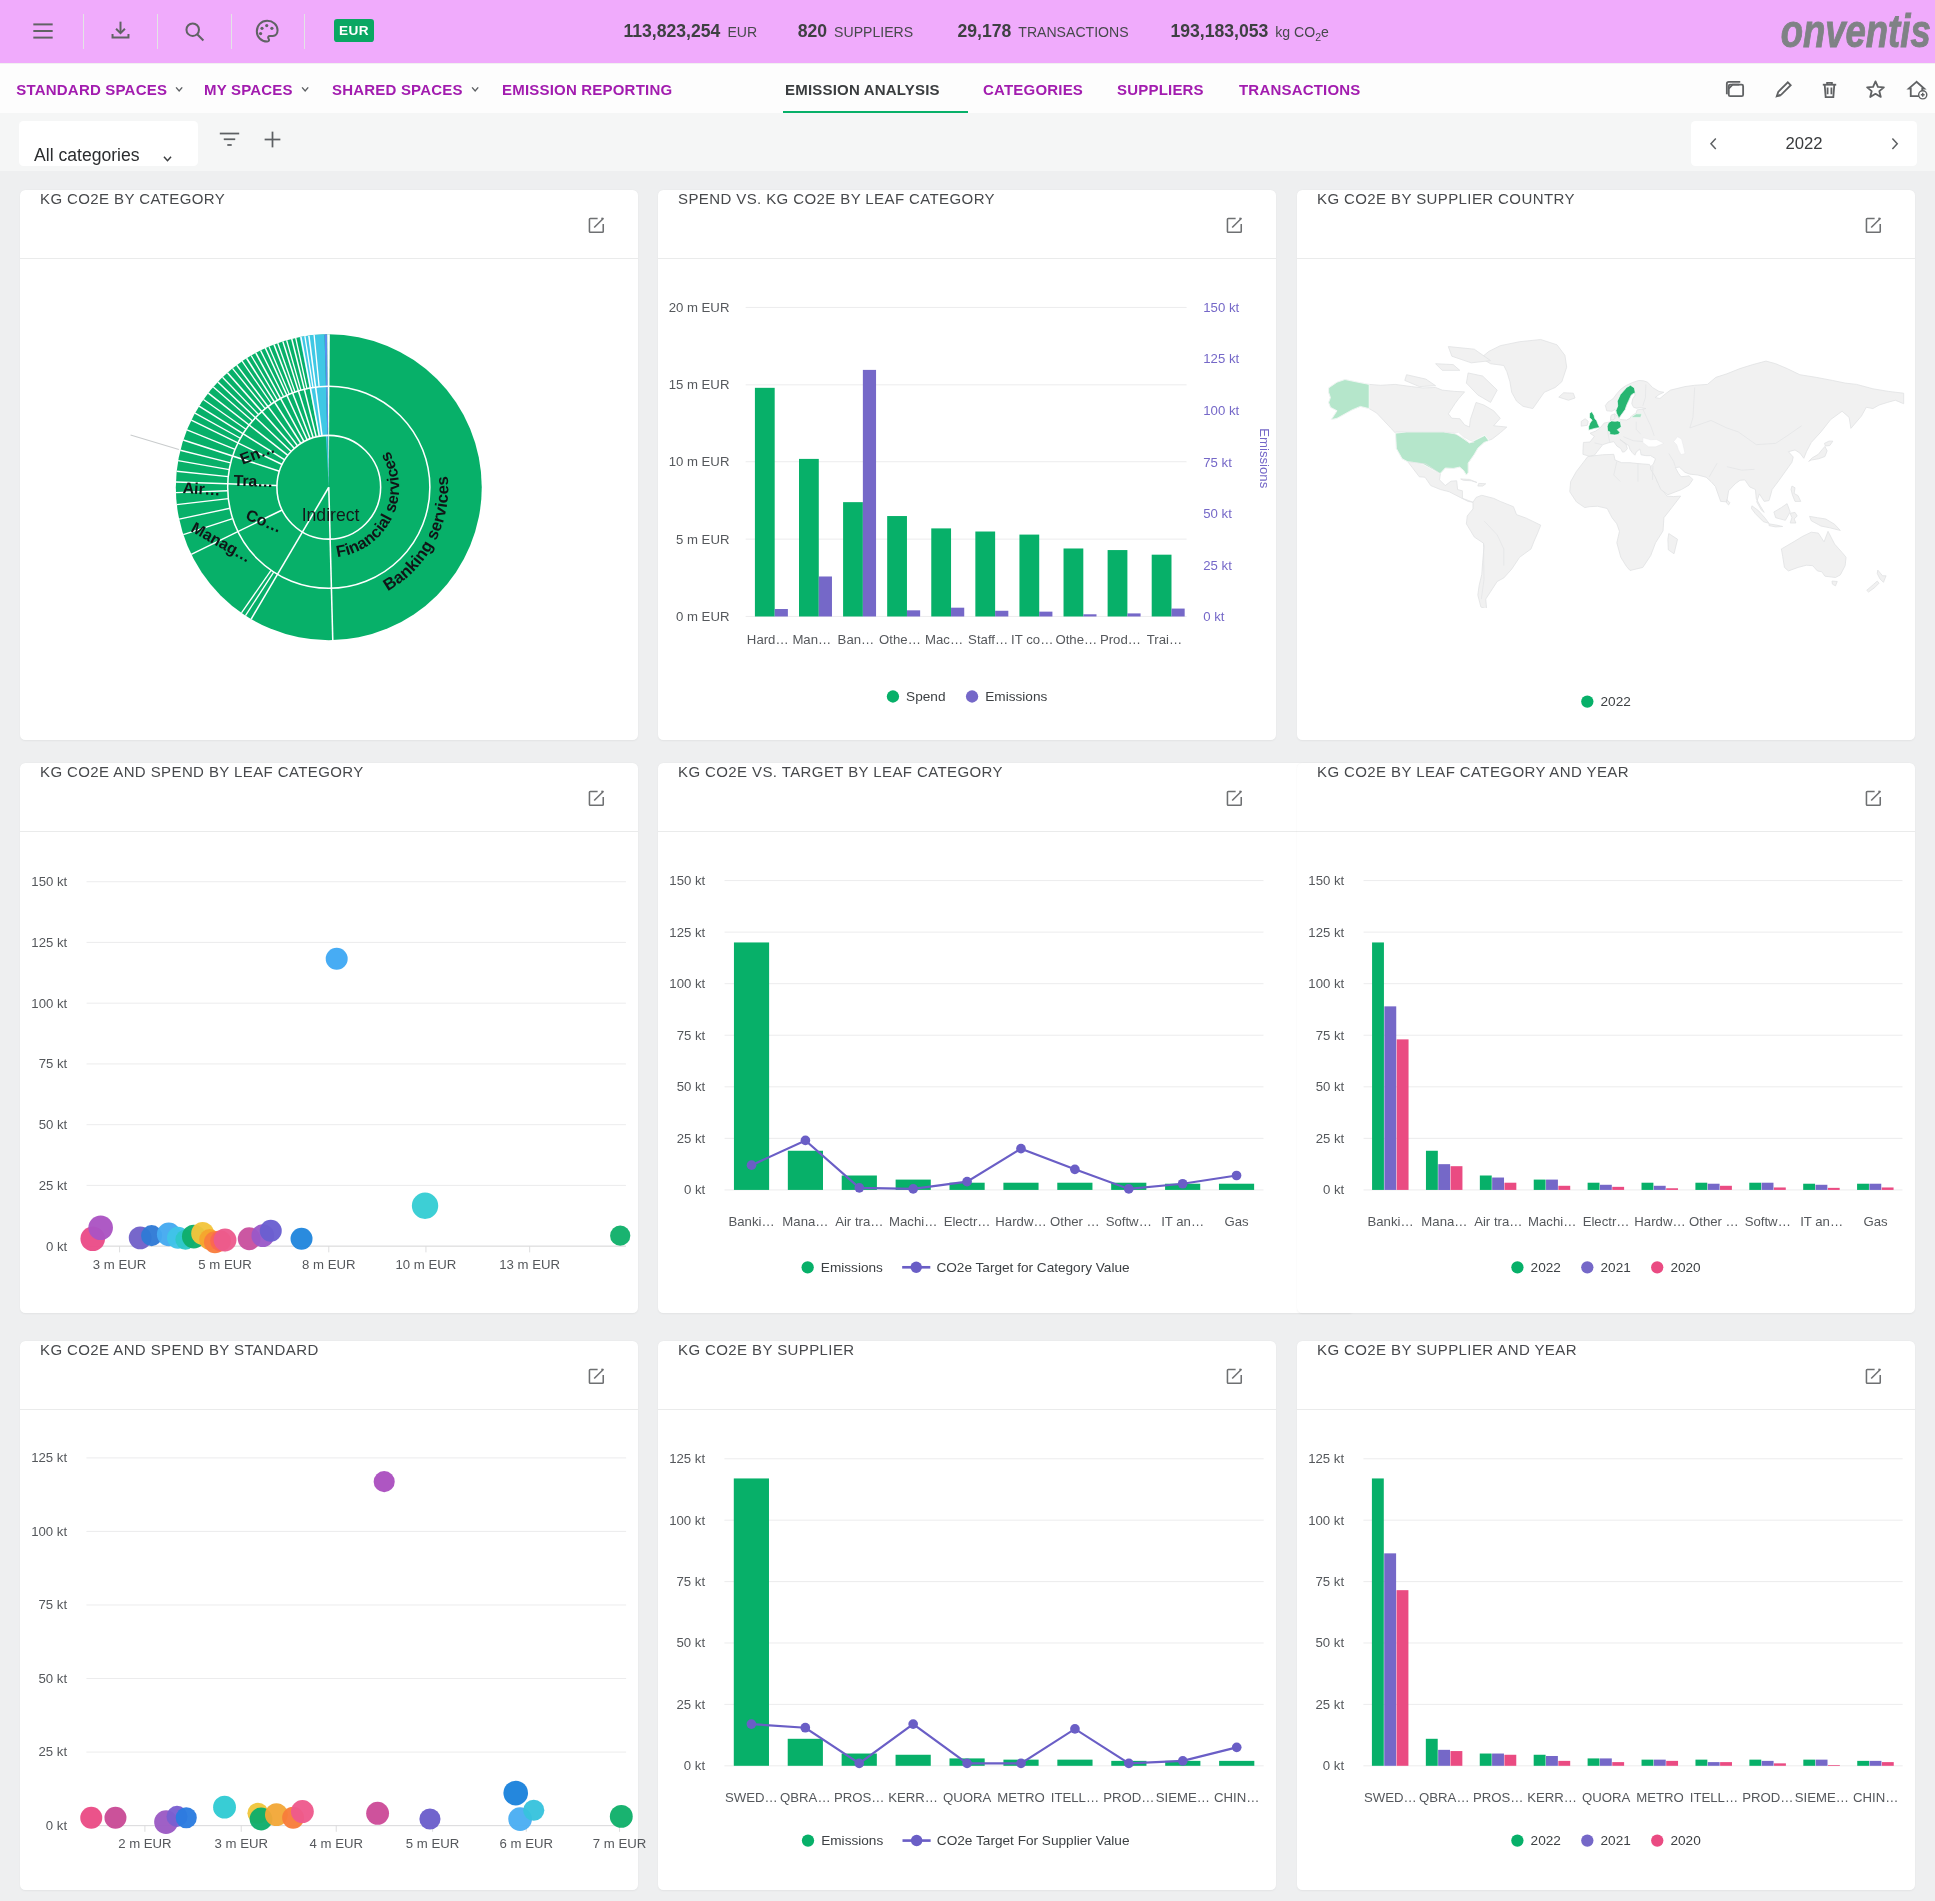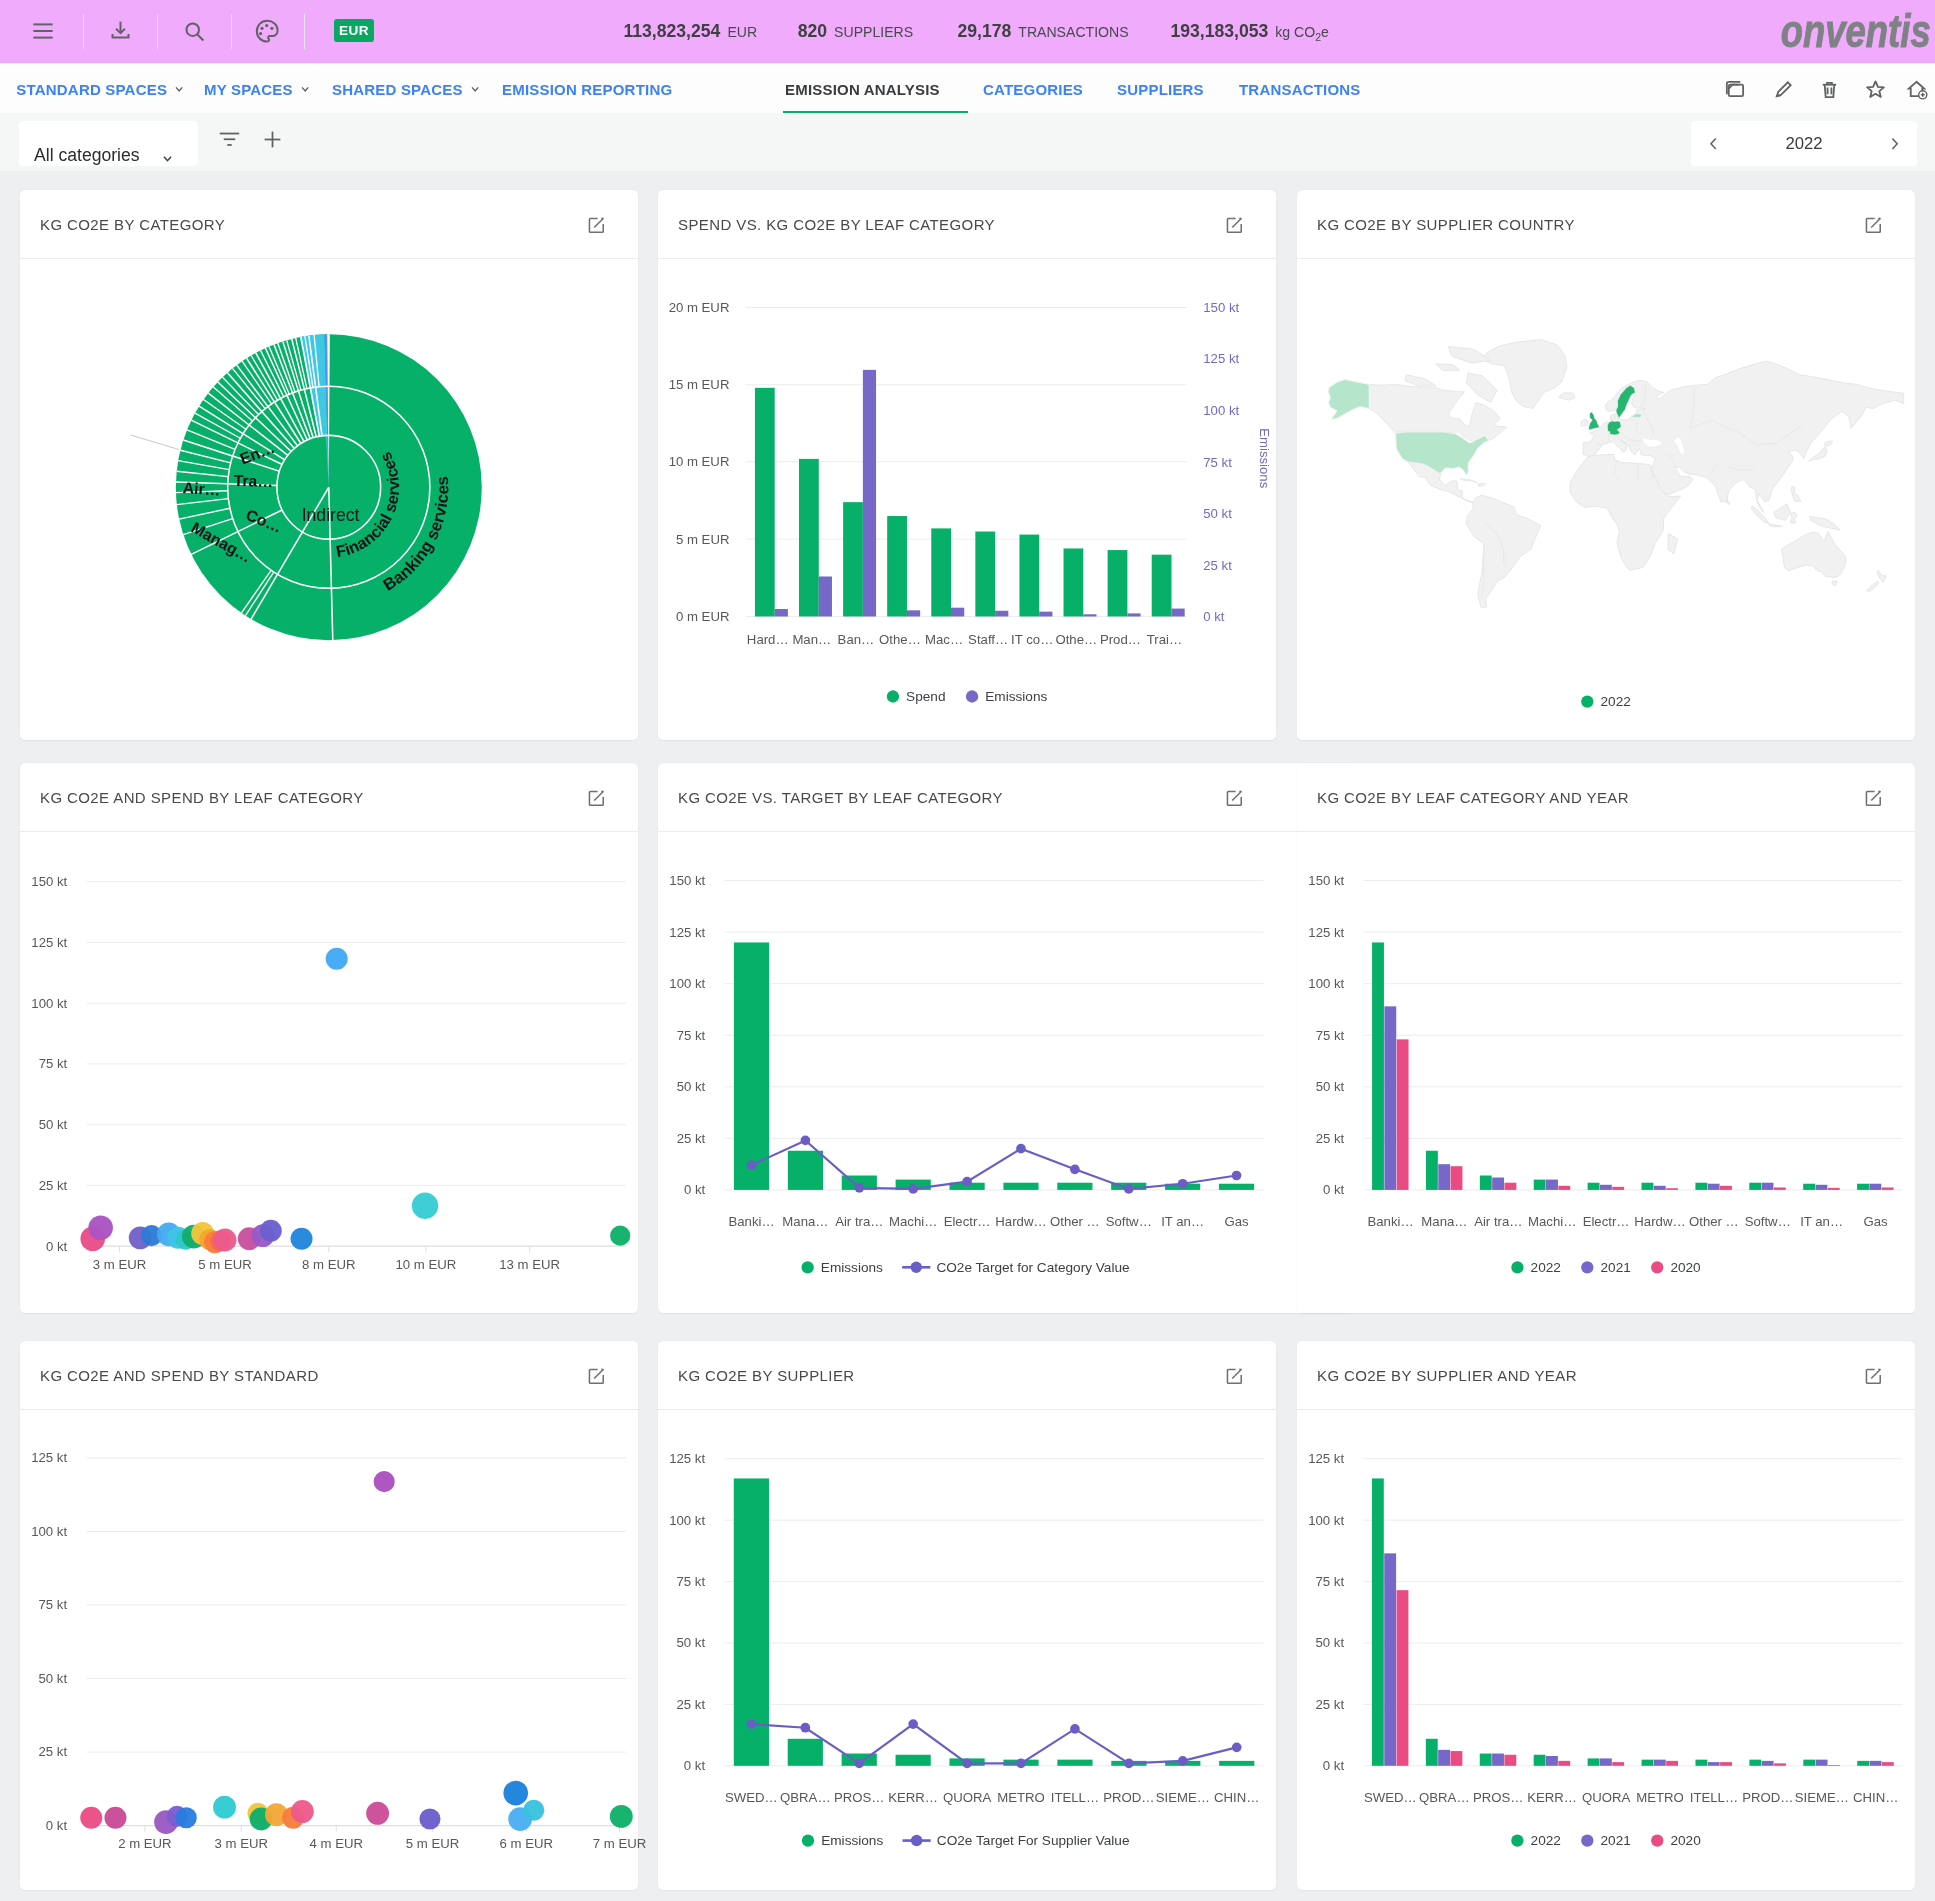--- a/index.html
+++ b/index.html
@@ -1,24 +1,24 @@
 <!DOCTYPE html>
 <html style="font-size:7px"><head><meta charset="utf-8"><style>
 *{margin:0;padding:0;box-sizing:border-box}
 html,body{width:1936px;height:1901px;font-family:"Liberation Sans",sans-serif;background:#eeeff0;overflow:hidden}
 #hdr{position:absolute;left:0;top:0;width:1936px;height:63px;background:#f0abfc}
 #nav{position:absolute;left:0;top:63px;width:1936px;height:50px;background:#fdfdfd;border-top:0.4px solid #f1f1f1}
-.tab{position:absolute;top:0;height:50px;display:flex;align-items:center;font-size:15px;font-weight:bold;color:#3b82f6;letter-spacing:0.2px}
+.tab{position:absolute;top:0;height:50px;display:flex;align-items:center;font-size:15px;font-weight:bold;color:#a21caf;letter-spacing:0.2px}
 .tab.active{color:#3a3d3f}
 #underline{position:absolute;left:783px;top:47px;width:185px;height:3.5px;background:#07b069}
 #filterbar{position:absolute;left:0;top:113px;width:1936px;height:58px;background:#f5f6f6}
 #allcat{position:absolute;left:19px;top:8px;width:179px;height:45px;background:#fff;border-radius:4.4px;display:flex;align-items:flex-end;padding-left:15px;font-size:17.6px;color:#2b2d2f}
 #yearpill{position:absolute;left:1691px;top:8px;width:226px;height:45px;background:#fff;border-radius:4.4px;display:flex;align-items:center;justify-content:space-between;padding:0 16px;font-size:16.7px;color:#3a3c3e}
 .card{position:absolute;background:#fff;border-radius:5.3px;box-shadow:0 0.4px 1.8px rgba(0,0,0,0.05)}
-.chead{height:69px;border-bottom:0.9px solid #eaebeb;display:flex;align-items:center;padding-left:20px;font-size:15px;color:#47494c;letter-spacing:0.4px}
+.chead{height:69px;border-bottom:0.9px solid #eaebeb;display:flex;padding-left:20px;font-size:15px;color:#47494c;letter-spacing:0.4px}
 .cbody{position:absolute;left:0;top:70px;width:100%;height:calc(100% - 70px)}
 svg text{font-family:"Liberation Sans",sans-serif}
 </style></head>
 <body>
 <div id="hdr">
     <svg style="position:absolute;left:32px;top:20px" width="22" height="22" viewBox="0 0 50 50">
       <g stroke="#606264" stroke-width="4.5">
         <line x1="3" y1="10" x2="47" y2="10"></line>
         <line x1="3" y1="25" x2="47" y2="25"></line>
         <line x1="3" y1="40" x2="47" y2="40"></line>

